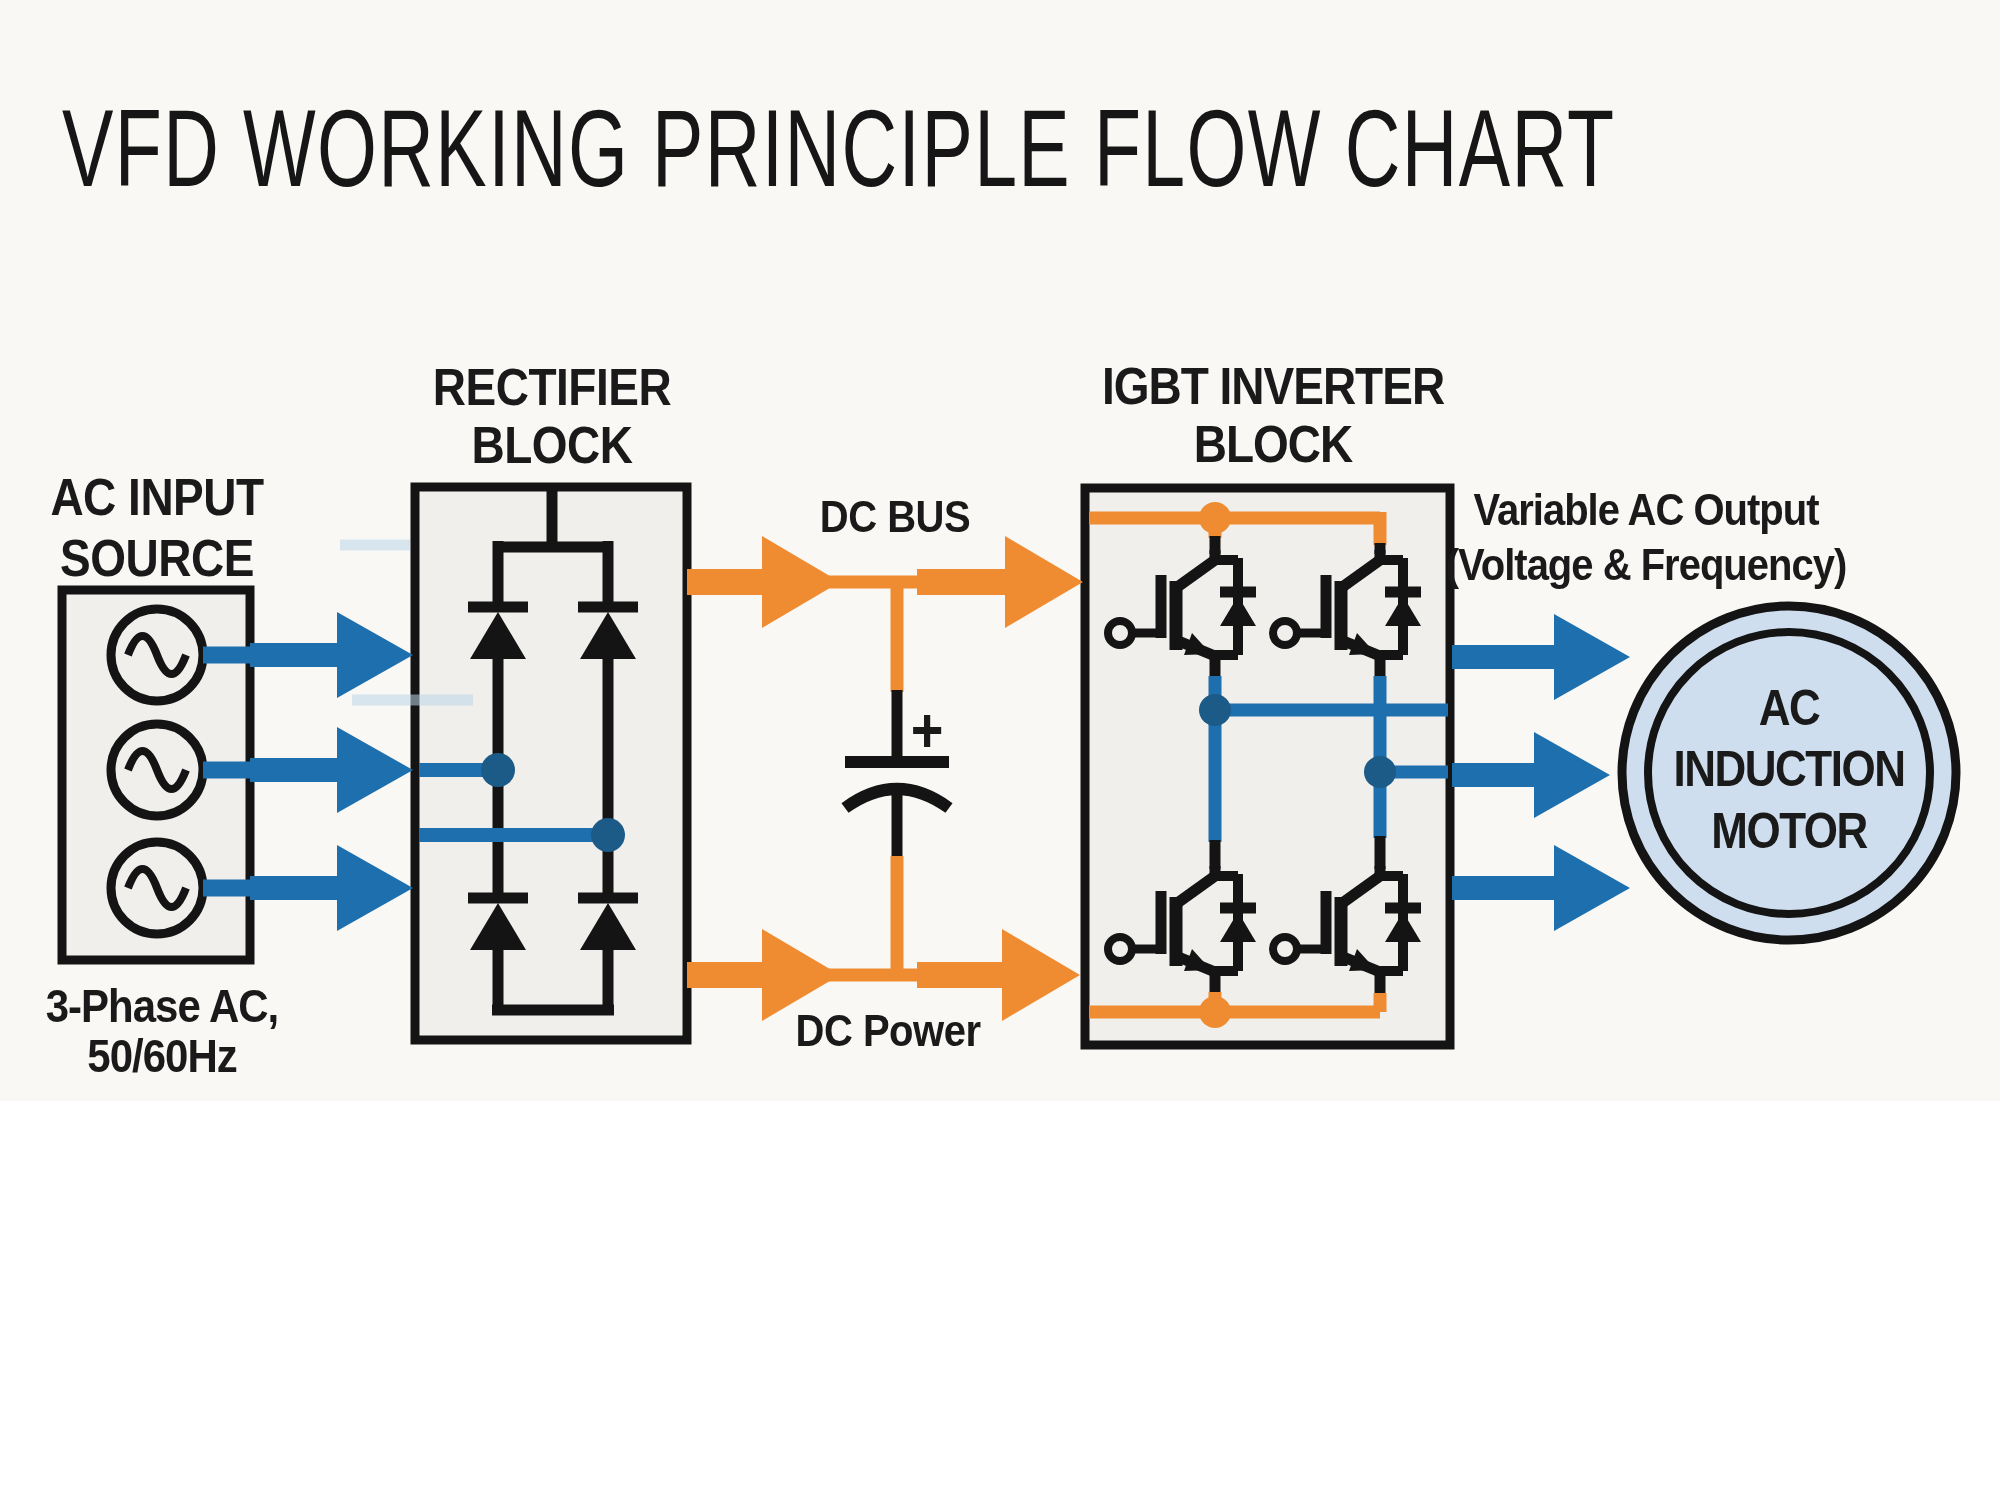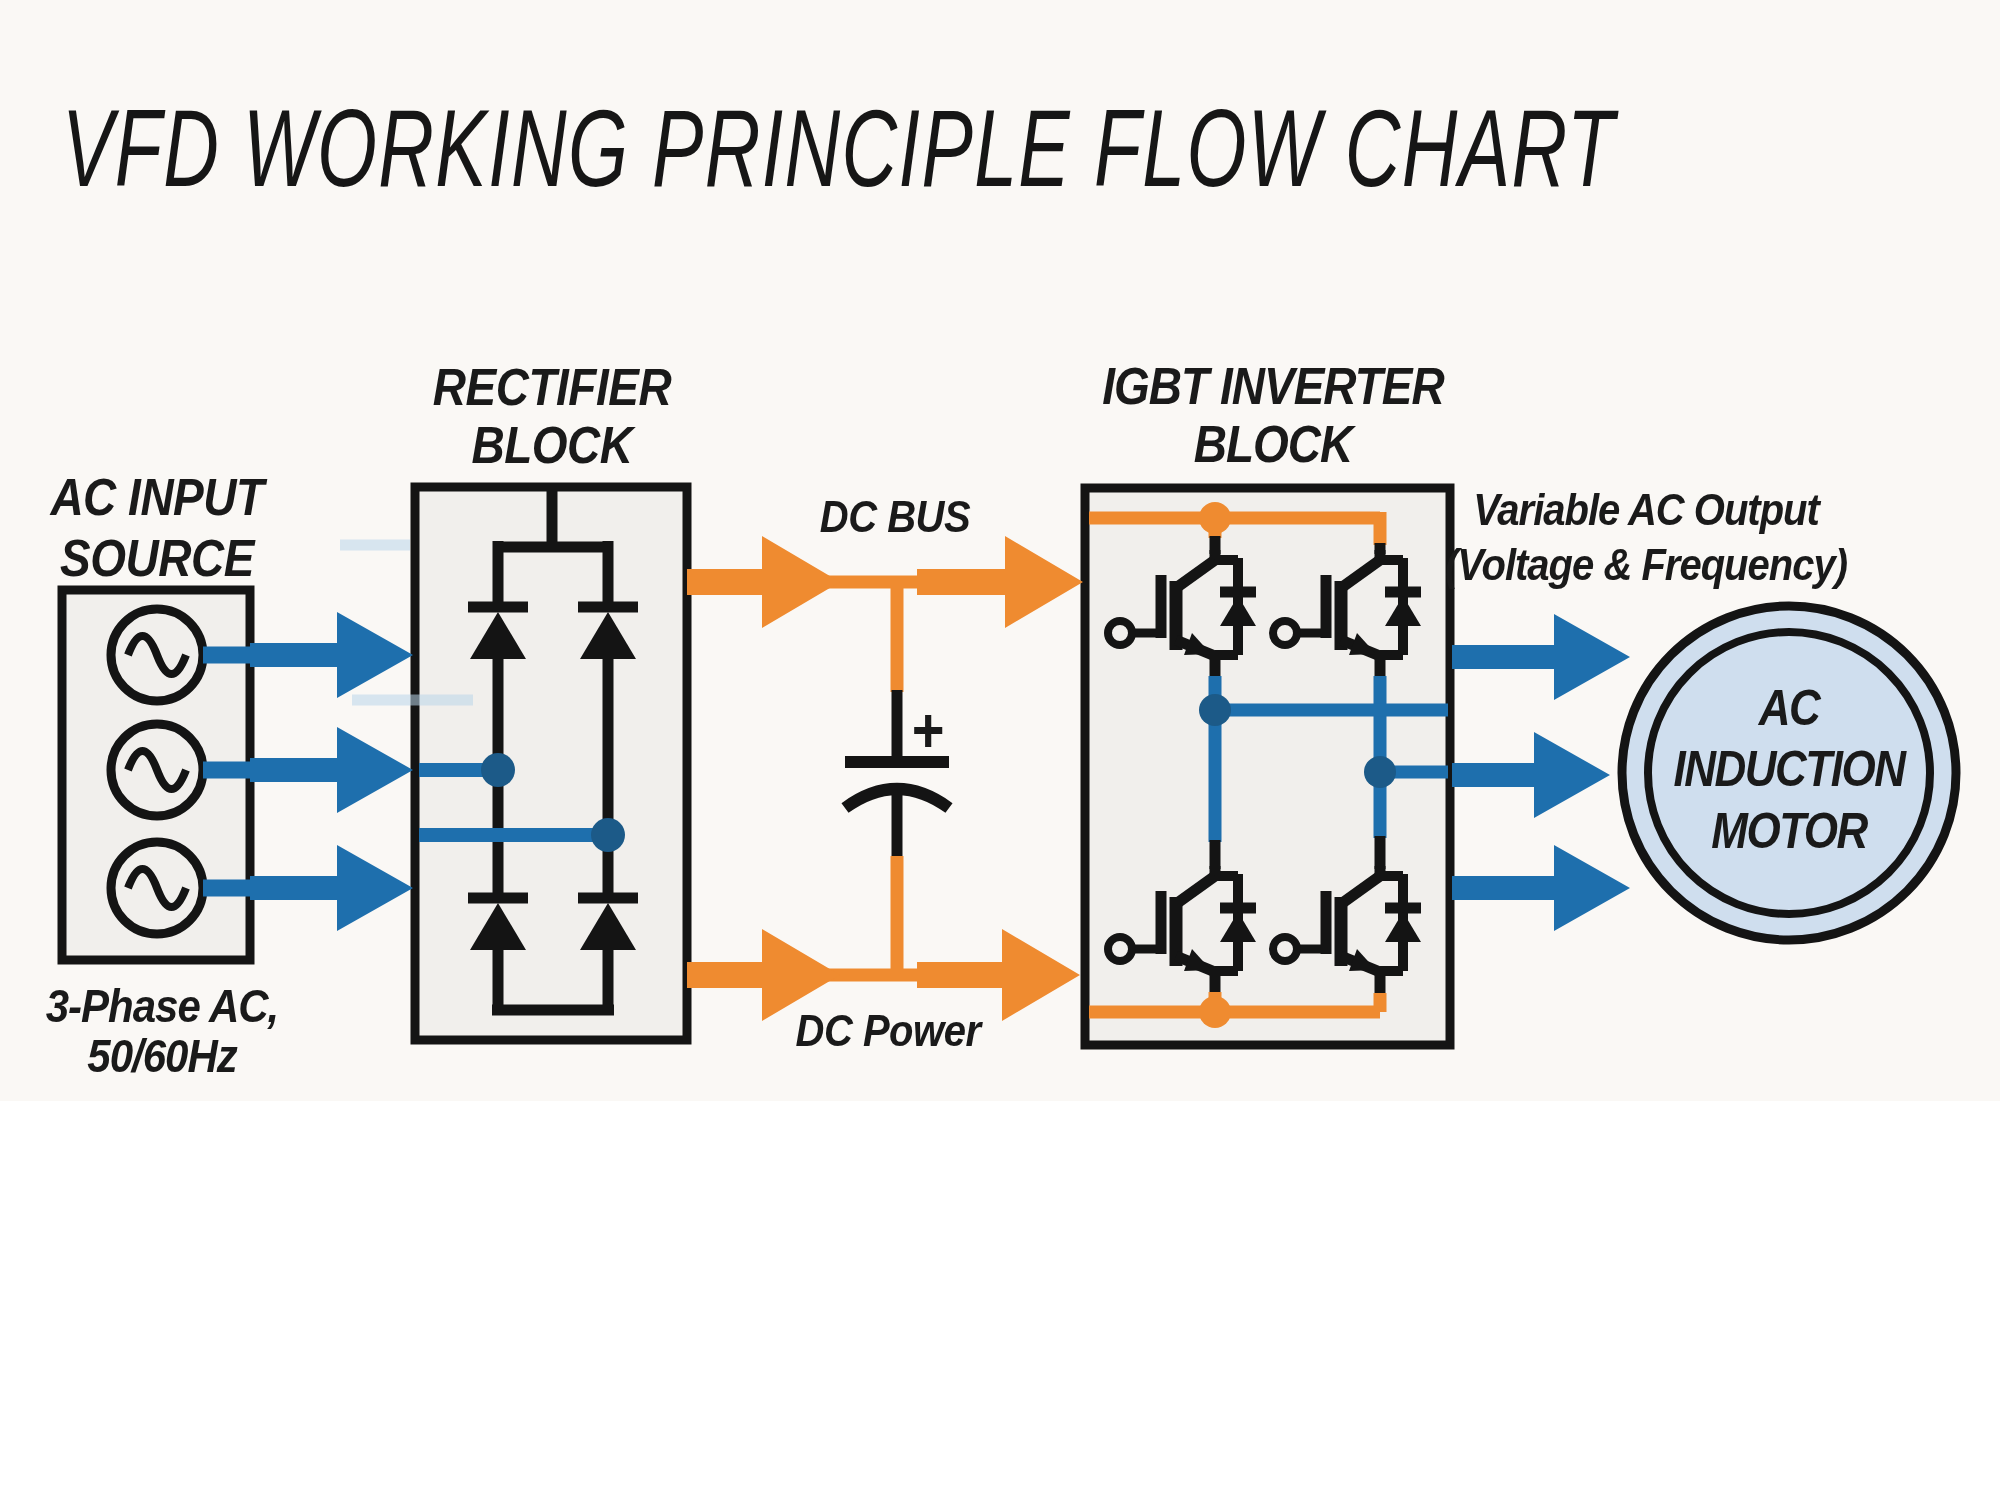--- a/index.html
+++ b/index.html
@@ -4,21 +4,21 @@
 <style>
   :root{
     --background:#faf8f5; --box-fill:#f1efec; --line-black:#141414;
     --blue:#1e6fad; --blue-dot:#1c5a88; --orange:#ef8b30;
     --motor-fill:#cfdeee; --faint-blue:#b9d5ea; --text:#1a1a1a;
   }
   html,body{margin:0;padding:0;}
   .stage{
     position:relative; width:2000px; height:1101px;
     background:var(--background); overflow:hidden;
-    font-family:"Liberation Sans", sans-serif; color:var(--text);font-style:italic;
+    font-family:"Liberation Sans", sans-serif; color:var(--text);
   }
   svg.layer{position:absolute; left:0; top:0;}
   
   .k  {stroke:var(--line-black); fill:none;}
   .kf {fill:var(--line-black); stroke:none;}
   .b  {stroke:var(--blue); fill:none;}
   .bf {fill:var(--blue); stroke:none;}
   .o  {stroke:var(--orange); fill:none;}
   .of {fill:var(--orange); stroke:none;}
   .nd {fill:var(--blue-dot); stroke:none;}

